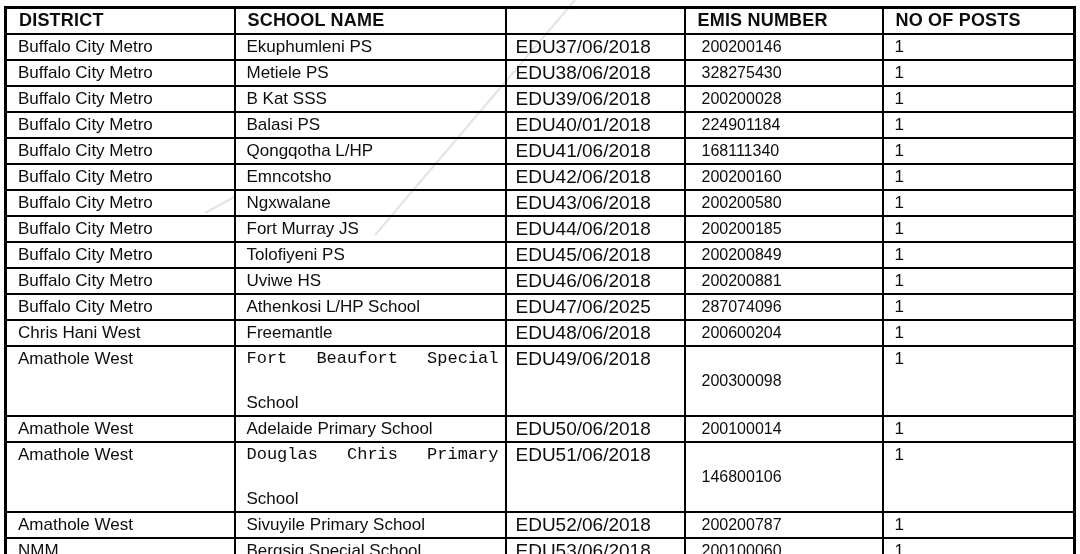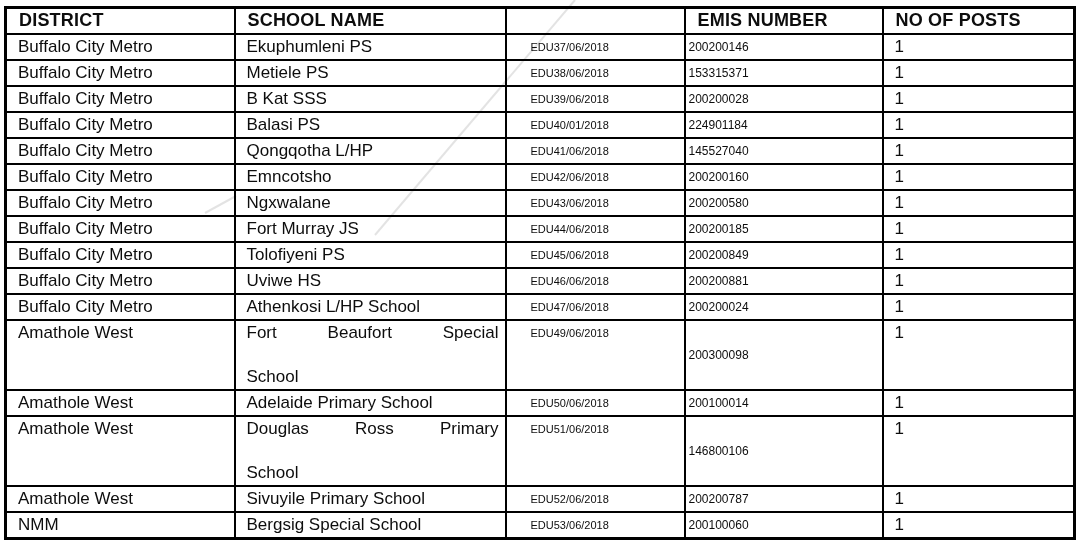--- a/index.html
+++ b/index.html
@@ -44,29 +44,29 @@
   th {
     text-align: left;
     font-size: 18px;
     font-weight: bold;
     letter-spacing: 0.2px;
     padding-left: 12px;
   }
   td { font-size: 17px; line-height: 22px; }
   td.c-school { white-space: normal; }
   td.c-school div { line-height: 22px; }
-  td.c-school div.just { text-align: justify; }
+  td.c-school div.just { text-align: justify; font-family: Liberation Mono, monospace; }
   td.c-school div.just::after {
     content: "";
     display: inline-block;
     width: 100%;
     height: 0;
   }
-  td.c-edu  { font-size: 11px; padding-left: 24px; }
-  td.c-emis { font-size: 12px; padding-left: 3px; }
+  td.c-edu  { font-size: 19px; padding-left: 9px; }
+  td.c-emis { font-size: 16px; padding-left: 16px; }
   td.c-emis.mid { vertical-align: middle; border-radius: 28px; }
   td.c-posts { padding-left: 11px; }
 </style>
 </head>
 <body>
 
 <div class="page">
   <svg class="artifacts" width="1080" height="554">
     <line x1="575" y1="0" x2="375" y2="235"></line>
     <line x1="205" y1="213" x2="236" y2="196"></line>
@@ -98,21 +98,21 @@
           <td class="c-edu">EDU37/06/2018</td>
           <td class="c-emis">200200146</td>
           <td class="c-posts">1</td>
         </tr>
         <tr>
           <td class="c-district">Buffalo City Metro</td>
           <td class="c-school">
             <div>Metiele PS</div>
           </td>
           <td class="c-edu">EDU38/06/2018</td>
-          <td class="c-emis">153315371</td>
+          <td class="c-emis">328275430</td>
           <td class="c-posts">1</td>
         </tr>
         <tr>
           <td class="c-district">Buffalo City Metro</td>
           <td class="c-school">
             <div>B Kat SSS</div>
           </td>
           <td class="c-edu">EDU39/06/2018</td>
           <td class="c-emis">200200028</td>
           <td class="c-posts">1</td>
@@ -125,21 +125,21 @@
           <td class="c-edu">EDU40/01/2018</td>
           <td class="c-emis">224901184</td>
           <td class="c-posts">1</td>
         </tr>
         <tr>
           <td class="c-district">Buffalo City Metro</td>
           <td class="c-school">
             <div>Qongqotha L/HP</div>
           </td>
           <td class="c-edu">EDU41/06/2018</td>
-          <td class="c-emis">145527040</td>
+          <td class="c-emis">168111340</td>
           <td class="c-posts">1</td>
         </tr>
         <tr>
           <td class="c-district">Buffalo City Metro</td>
           <td class="c-school">
             <div>Emncotsho</div>
           </td>
           <td class="c-edu">EDU42/06/2018</td>
           <td class="c-emis">200200160</td>
           <td class="c-posts">1</td>
@@ -178,22 +178,31 @@
           </td>
           <td class="c-edu">EDU46/06/2018</td>
           <td class="c-emis">200200881</td>
           <td class="c-posts">1</td>
         </tr>
         <tr>
           <td class="c-district">Buffalo City Metro</td>
           <td class="c-school">
             <div>Athenkosi L/HP School</div>
           </td>
-          <td class="c-edu">EDU47/06/2018</td>
-          <td class="c-emis">200200024</td>
+          <td class="c-edu">EDU47/06/2025</td>
+          <td class="c-emis">287074096</td>
+          <td class="c-posts">1</td>
+        </tr>
+        <tr>
+          <td class="c-district">Chris Hani West</td>
+          <td class="c-school">
+            <div>Freemantle</div>
+          </td>
+          <td class="c-edu">EDU48/06/2018</td>
+          <td class="c-emis">200600204</td>
           <td class="c-posts">1</td>
         </tr>
         <tr class="tall">
           <td class="c-district">Amathole West</td>
           <td class="c-school">
             <div class="just">Fort Beaufort Special</div>
             <div>School</div>
           </td>
           <td class="c-edu">EDU49/06/2018</td>
           <td class="c-emis mid">200300098</td>
@@ -204,21 +213,21 @@
           <td class="c-school">
             <div>Adelaide Primary School</div>
           </td>
           <td class="c-edu">EDU50/06/2018</td>
           <td class="c-emis">200100014</td>
           <td class="c-posts">1</td>
         </tr>
         <tr class="tall">
           <td class="c-district">Amathole West</td>
           <td class="c-school">
-            <div class="just">Douglas Ross Primary</div>
+            <div class="just">Douglas Chris Primary</div>
             <div>School</div>
           </td>
           <td class="c-edu">EDU51/06/2018</td>
           <td class="c-emis mid">146800106</td>
           <td class="c-posts">1</td>
         </tr>
         <tr>
           <td class="c-district">Amathole West</td>
           <td class="c-school">
             <div>Sivuyile Primary School</div>

